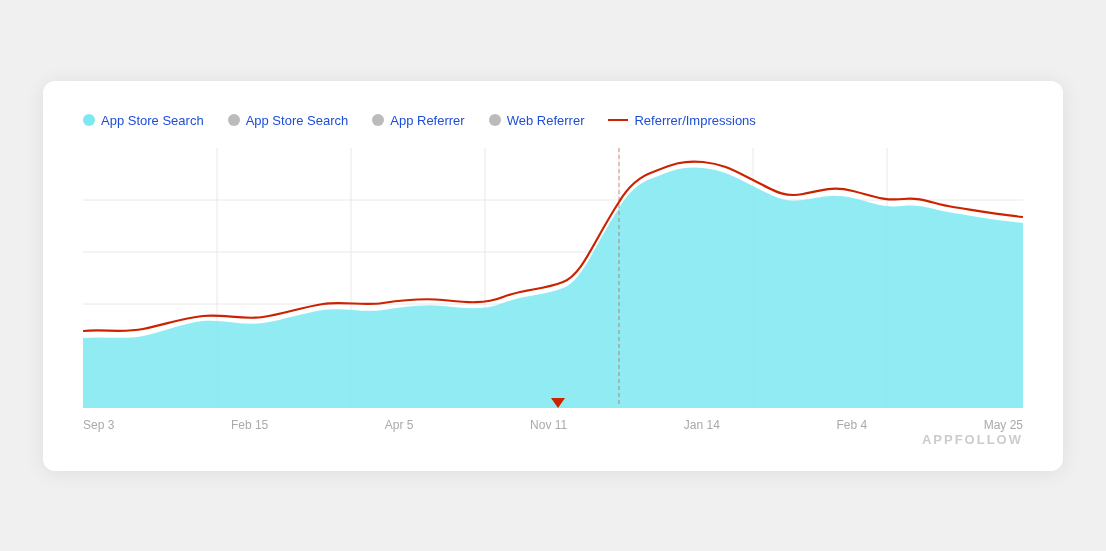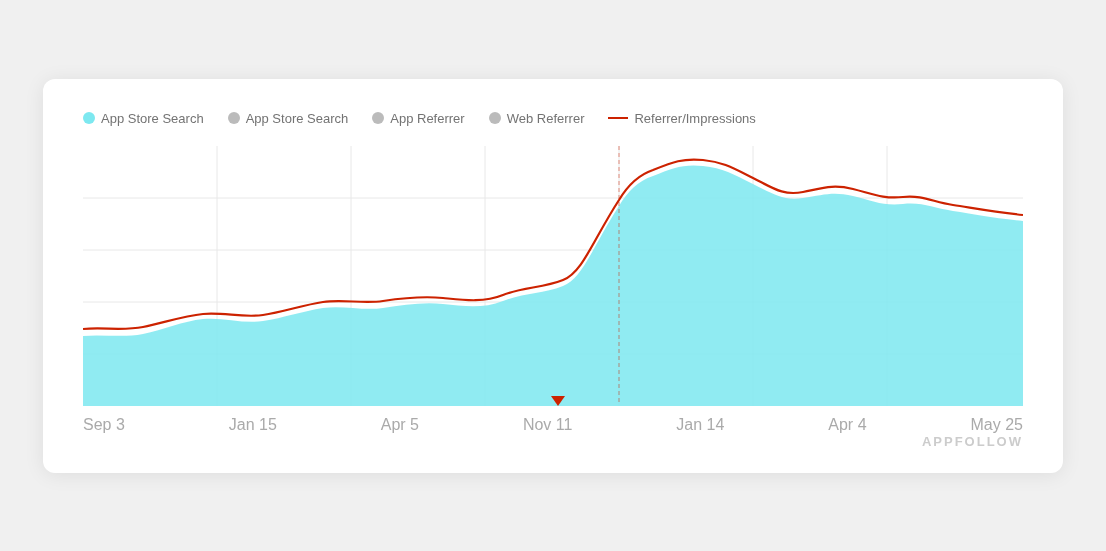--- a/index.html
+++ b/index.html
@@ -24,21 +24,21 @@
       align-items: center;
       gap: 24px;
       margin-bottom: 20px;
       flex-wrap: wrap;
     }
     .legend-item {
       display: flex;
       align-items: center;
       gap: 6px;
       font-size: 13px;
-      color: #737373;
+      color: #1d4ed8;
     }
     .legend-dot {
       width: 12px;
       height: 12px;
       border-radius: 50%;
     }
     .legend-line {
       width: 20px;
       height: 2px;
     }
@@ -47,21 +47,21 @@
       width: 100%;
       height: 260px;
     }
     .x-labels {
       display: flex;
       justify-content: space-between;
       margin-top: 10px;
       padding: 0 0px;
     }
     .x-label {
-      font-size: 16px;
+      font-size: 12px;
       color: #aaa;
       text-align: center;
     }
     .appfollow-brand {
       text-align: right;
       color: #ccc;
       font-size: 13px;
       letter-spacing: 2px;
       margin-top: 0;
       font-weight: 600;
@@ -171,22 +171,22 @@
 
       <line x1="536" y1="0" x2="536" y2="258" stroke="#cc2200" stroke-width="1" stroke-dasharray="4,3" opacity="0.5"></line>
     </svg>
 
     
     <div class="marker-triangle"></div>
   </div>
 
   <div class="x-labels">
     <span class="x-label">Sep 3</span>
-    <span class="x-label">Jan 15</span>
+    <span class="x-label">Feb 15</span>
     <span class="x-label">Apr 5</span>
     <span class="x-label">Nov 11</span>
     <span class="x-label">Jan 14</span>
-    <span class="x-label">Apr 4</span>
+    <span class="x-label">Feb 4</span>
     <span class="x-label">May 25</span>
   </div>
 
   <div class="appfollow-brand">APPFOLLOW</div>
 </div>
 
 </body></html>

